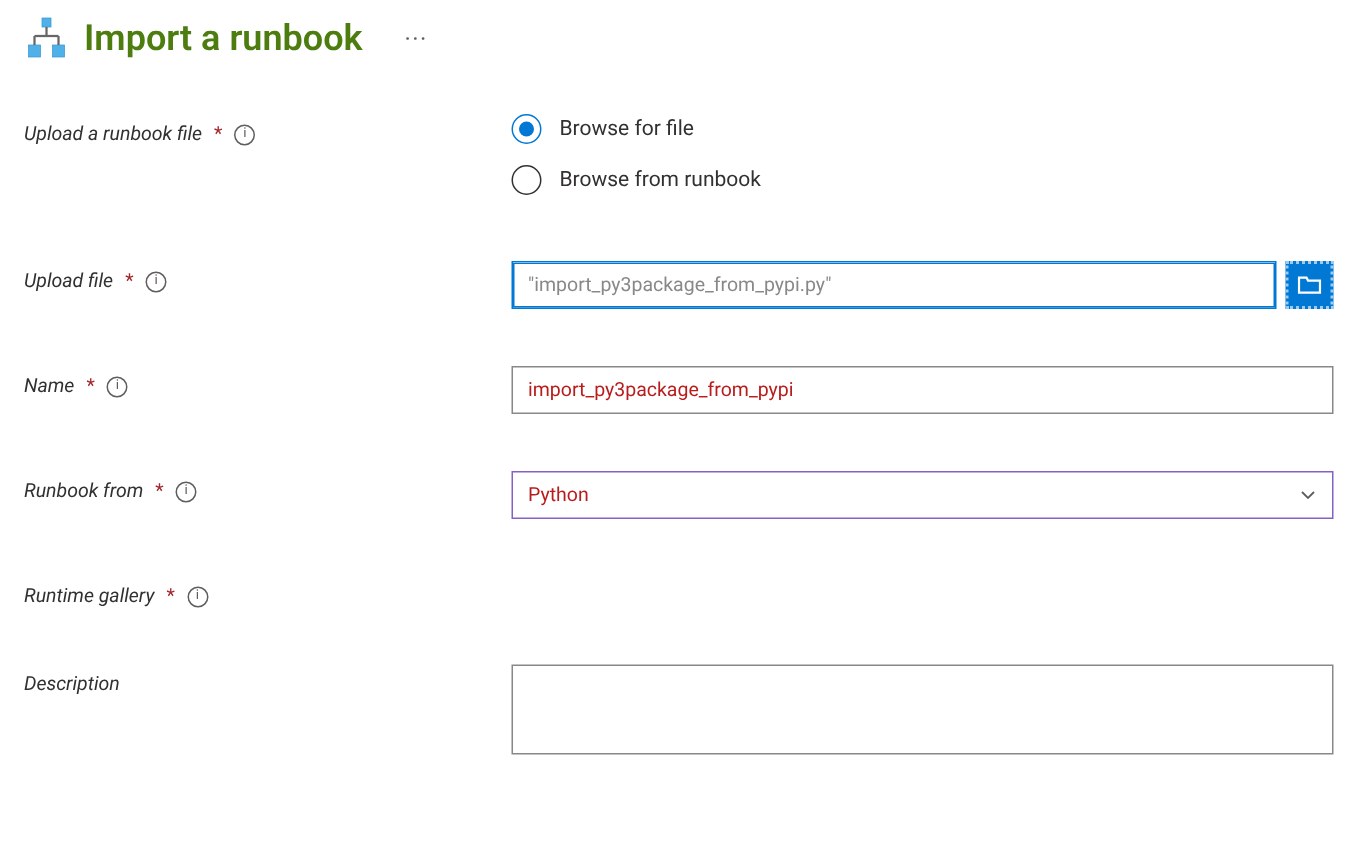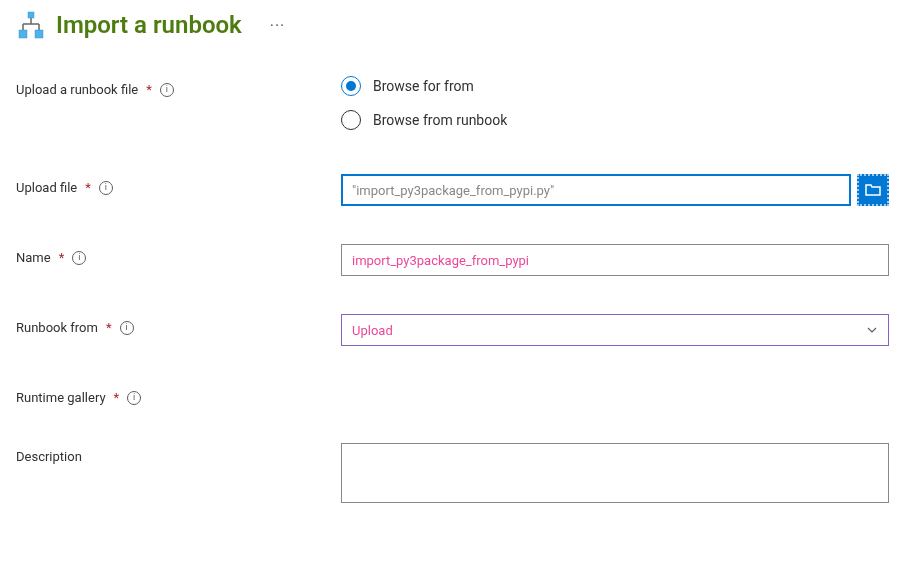--- a/index.html
+++ b/index.html
@@ -41,21 +41,21 @@
   .form-row.radio-row { margin-bottom: 44px; }
   .label-col {
     width: 325px;
     flex: 0 0 325px;
     display: flex;
     align-items: center;
     gap: 6px;
     padding-top: 6px;
     color: #323130;
   }
-  .label-col .lbl { font-size: 13px; }
+  .label-col .lbl { font-size: 13px; font-style: italic; }
   .req { color: #a4262c; font-size: 13px; margin-left: 2px; }
   .info-icon {
     display: inline-flex;
     width: 14px;
     height: 14px;
     border: 1px solid #605e5c;
     border-radius: 50%;
     align-items: center;
     justify-content: center;
     font-size: 9px;
@@ -97,21 +97,21 @@
     gap: 6px;
     align-items: stretch;
   }
   .text-input, .select-input, .textarea-input {
     width: 100%;
     height: 32px;
     border: 1px solid #8a8886;
     padding: 0 10px;
     font-size: 13px;
     font-family: inherit;
-    color: #ec4899;
+    color: #b91c1c;
     background: #fff;
     outline: none;
   }
   .select-input {
     display: flex;
     align-items: center;
     justify-content: space-between;
     border: 1px solid #8661c5;
     cursor: pointer;
   }
@@ -172,21 +172,21 @@
     <span class="lbl">Upload a runbook file</span>
     <span class="req">*</span>
     <span class="info-icon">i</span>
   </div>
   <div class="input-col">
     <div class="radio-group">
       <div class="radio-item">
         <span class="radio-circle selected">
             <span class="radio-dot"></span>
           </span>
-        <span class="radio-label">Browse for from</span>
+        <span class="radio-label">Browse for file</span>
       </div>
       <div class="radio-item">
         <span class="radio-circle"></span>
         <span class="radio-label">Browse from runbook</span>
       </div>
     </div>
   </div>
 </div>
 
 <div class="form-row">
@@ -219,21 +219,21 @@
 </div>
 
 <div class="form-row">
   <div class="label-col">
     <span class="lbl">Runbook from</span>
     <span class="req">*</span>
     <span class="info-icon">i</span>
   </div>
   <div class="input-col">
     <div class="select-input">
-      <span>Upload</span>
+      <span>Python</span>
       <span class="chev">
         <svg width="12" height="12" viewBox="0 0 12 12">
             <path d="M2 4 L6 8 L10 4" fill="none" stroke="#605e5c" stroke-width="1.2"></path>
           </svg>
       </span>
     </div>
   </div>
 </div>
 
 <div class="form-row">

